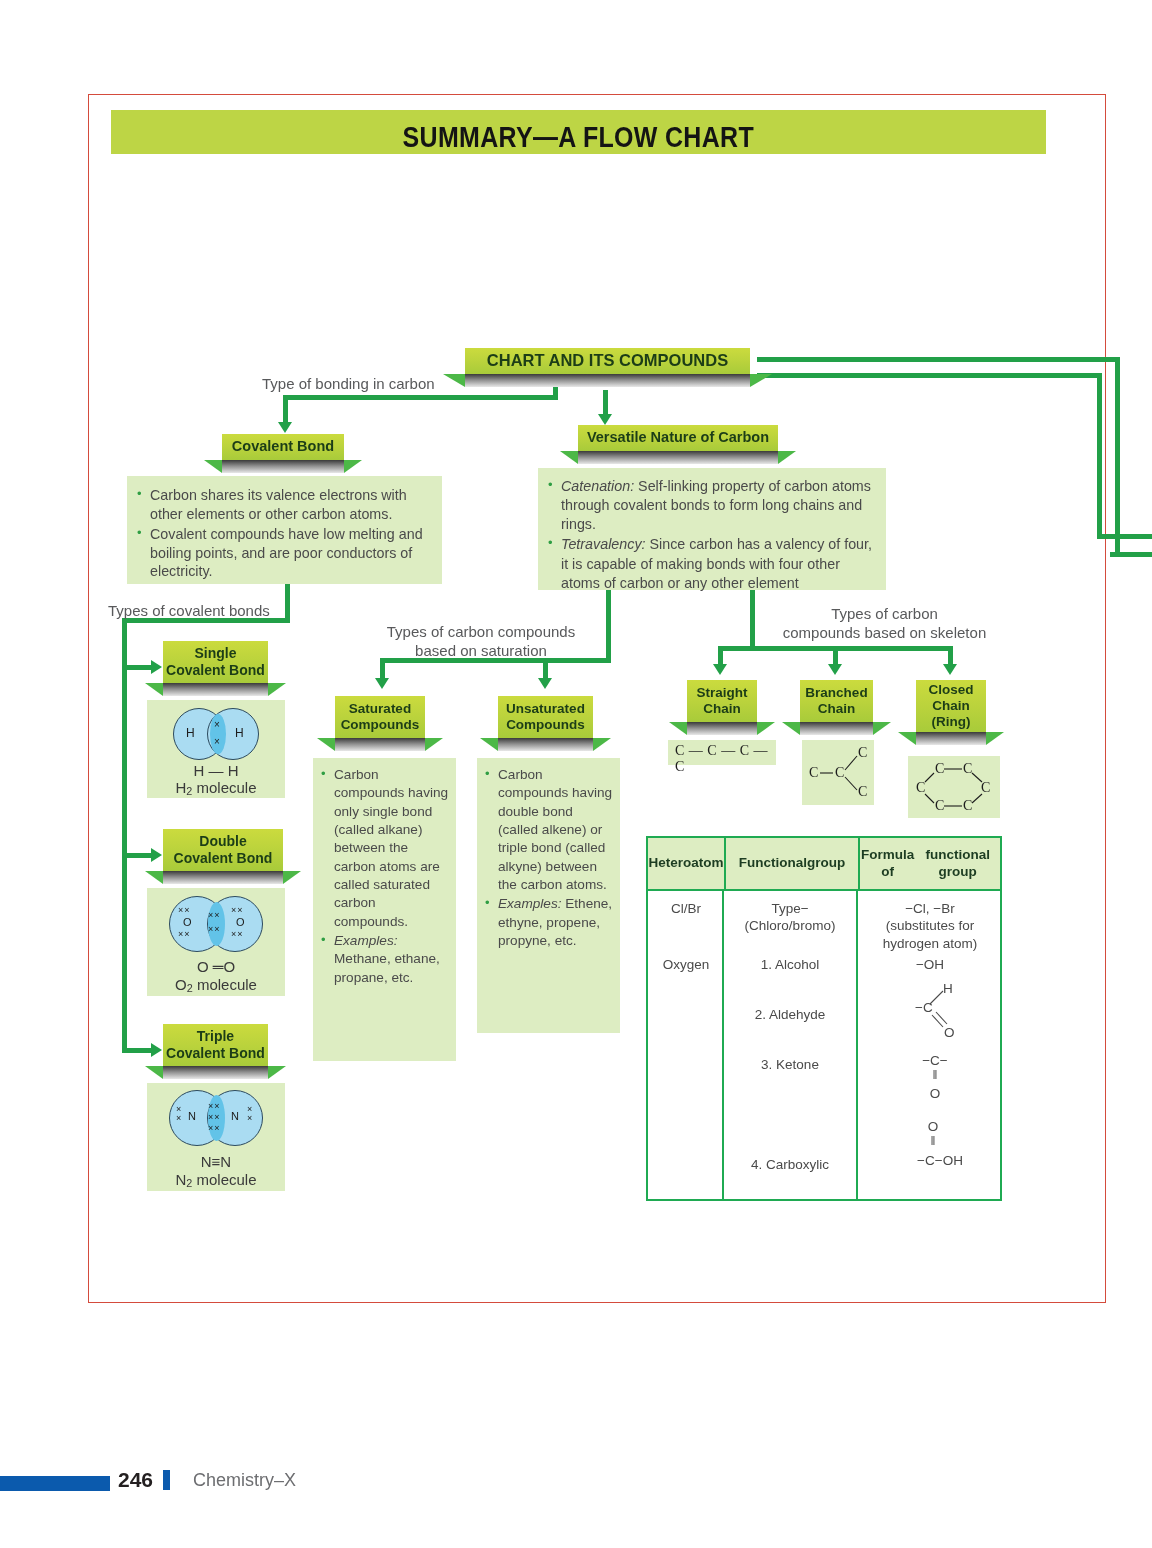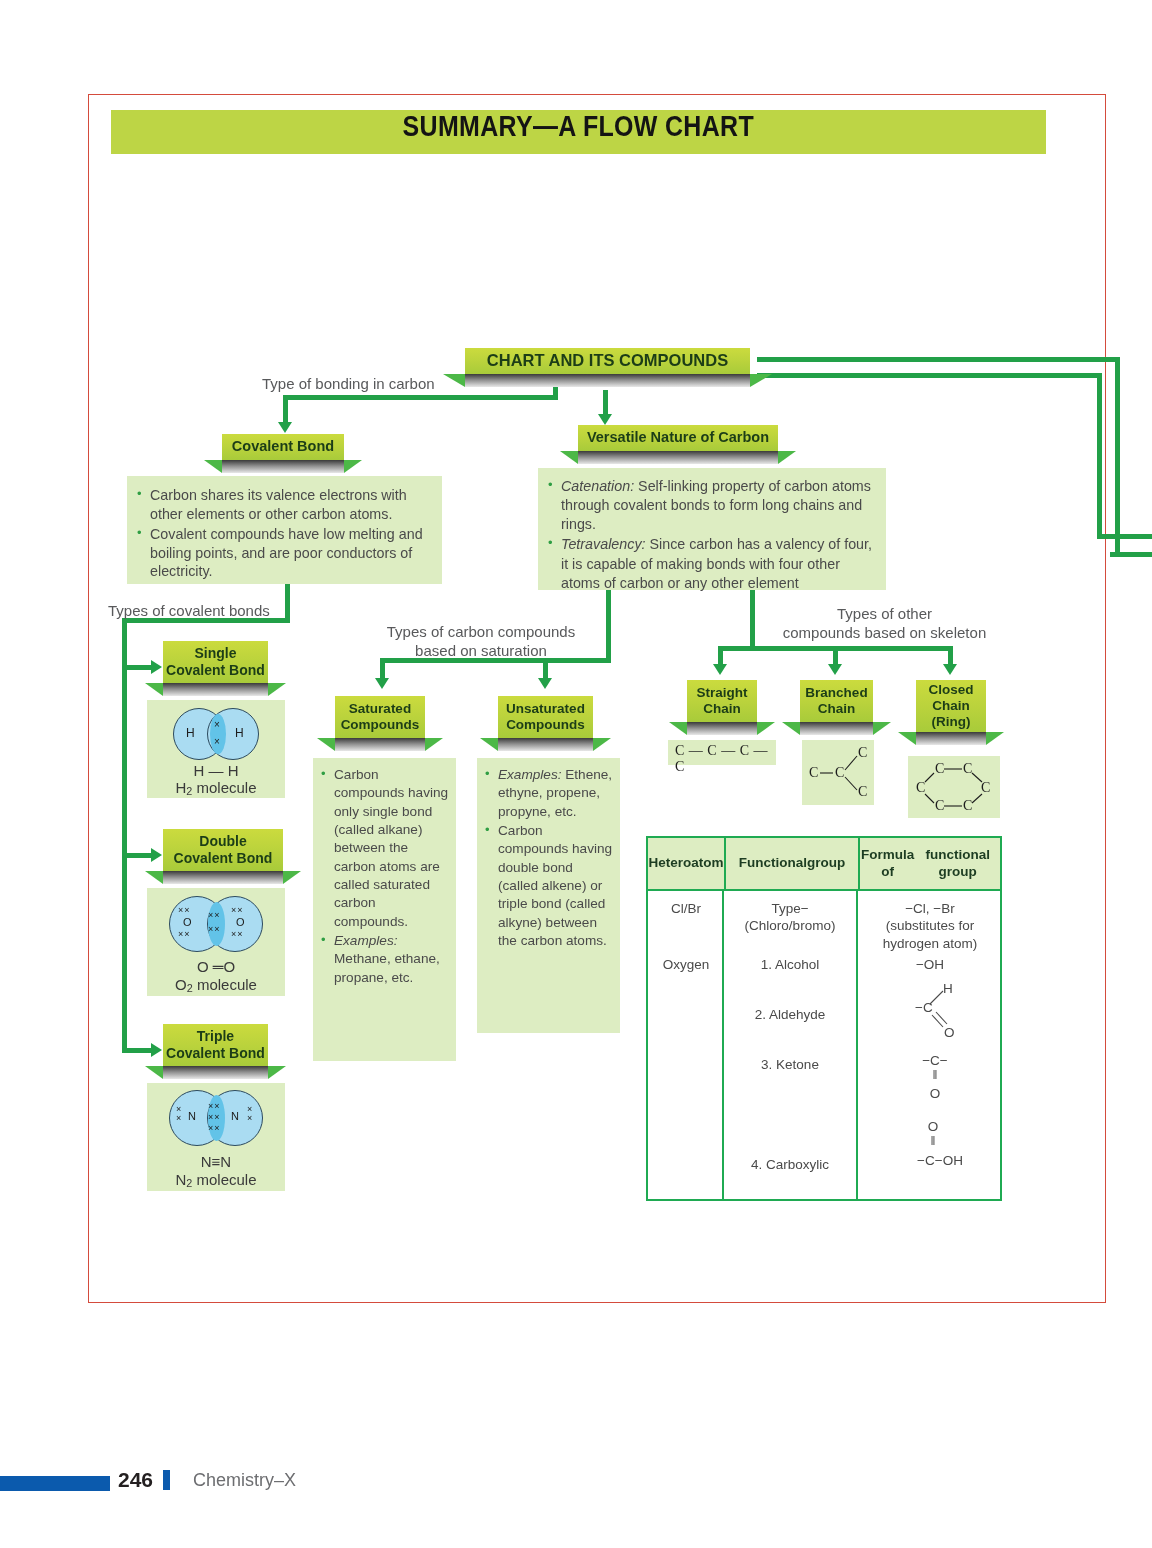--- a/index.html
+++ b/index.html
@@ -11,21 +11,21 @@
   }
   .page-border{
     position:absolute;left:88px;top:94px;width:1018px;height:1209px;
     border:1.6px solid #d44b3c;box-sizing:border-box;
   }
 
   
   .title-banner{
     position:absolute;left:111px;top:110px;width:935px;height:44px;
     background:#bdd545;
-    display:flex;align-items:flex-start;justify-content:center;
+    display:flex;align-items:flex-end;justify-content:center;
   }
   .title-banner span{
     font-weight:bold;font-size:29px;letter-spacing:.4px;color:#141414;
     font-family:"Liberation Sans Narrow","Liberation Sans",sans-serif;
     transform:scaleX(.86);transform-origin:center;
   }
 
   
   .node{position:absolute;}
   .node .ribbon{
@@ -293,37 +293,37 @@
 <div class="node" style="left:498px;top:696px;width:95px;">
   <div class="ribbon" style="height:42px;flex-direction:column;">
     <span style="font-size:13.5px;">Unsaturated</span>
     <span style="font-size:13.5px;">Compounds</span>
   </div>
   <div class="tail"></div>
 </div>
 
 <div class="pbox" style="left:477px;top:758px;width:143px;height:275px;padding:8px 6px 0 6px;font-size:13.6px;line-height:1.35;">
   <ul class="blist">
+    <li>Carbon compounds having double bond (called alkene) or triple bond (called alkyne) between the carbon atoms.</li>
     <li><span class="it">Examples:</span><span> Ethene, ethyne, propene, propyne, etc.</span></li>
-    <li>Carbon compounds having double bond (called alkene) or triple bond (called alkyne) between the carbon atoms.</li>
   </ul>
 </div>
 
 <div class="ln" style="left:750px;top:590px;width:5px;height:60px;"></div>
 <div class="ln" style="left:750px;top:646px;width:203px;height:5px;"></div>
 <div class="ln" style="left:718px;top:646px;width:5px;height:22px;"></div>
 <div class="ln" style="left:718px;top:646px;width:36px;height:5px;"></div>
 <div class="arw down" style="left:713px;top:664px;"></div>
 <div class="ln" style="left:833px;top:646px;width:5px;height:22px;"></div>
 <div class="arw down" style="left:828px;top:664px;"></div>
 <div class="ln" style="left:948px;top:646px;width:5px;height:22px;"></div>
 <div class="arw down" style="left:943px;top:664px;"></div>
 
 <div class="flabel" style="left:762px;top:605px;width:245px;font-size:15px;">
-  <div>Types of other</div>
+  <div>Types of carbon</div>
   <div>compounds based on skeleton</div>
 </div>
 
 <div class="node" style="left:687px;top:680px;width:70px;">
   <div class="ribbon" style="height:42px;flex-direction:column;">
     <span style="font-size:13.5px;">Straight</span>
     <span style="font-size:13.5px;">Chain</span>
   </div>
   <div class="tail"></div>
 </div>

